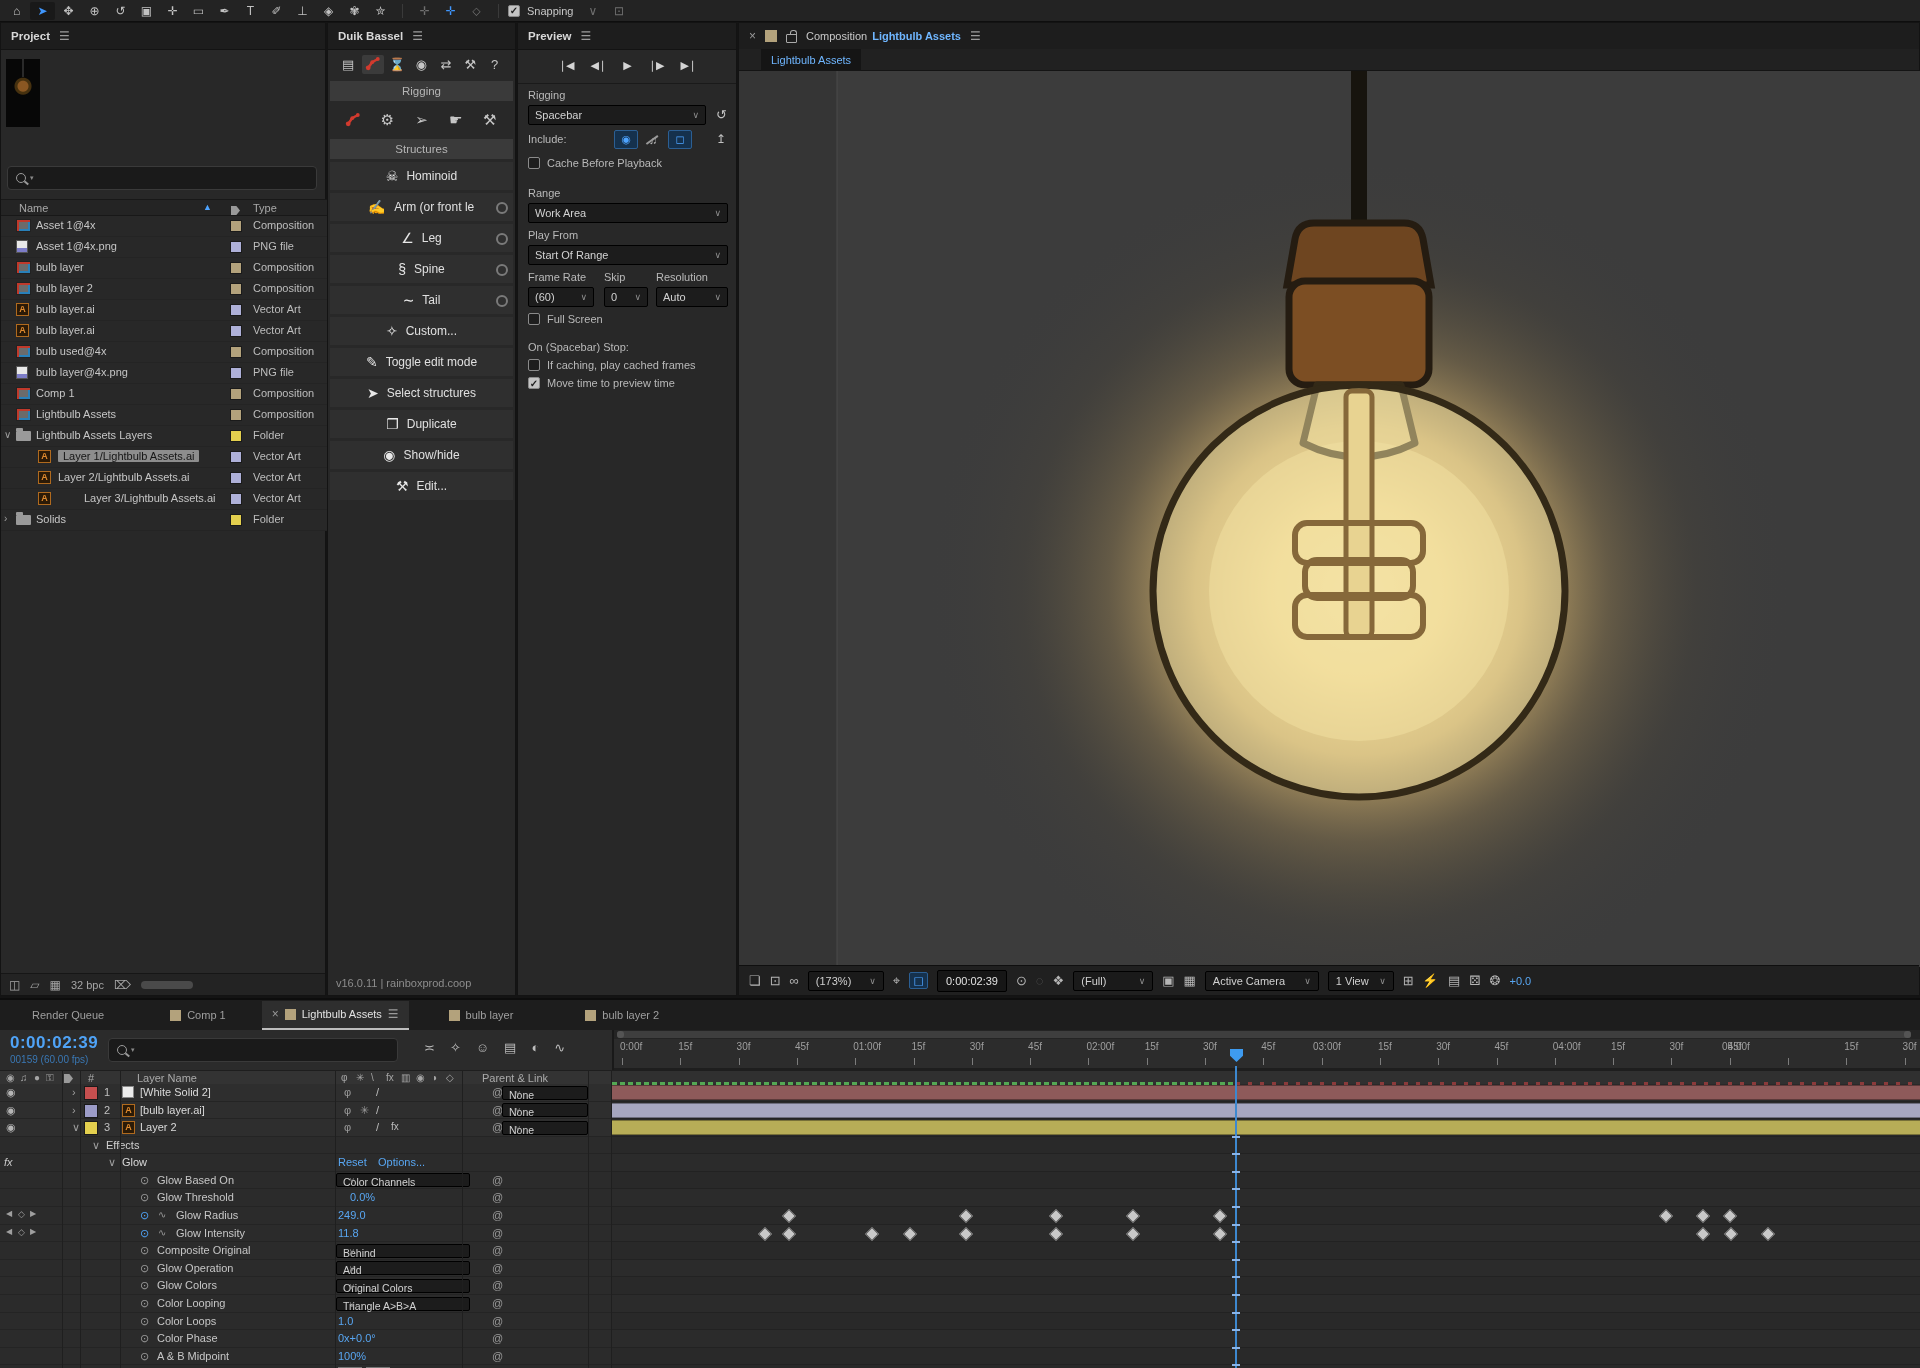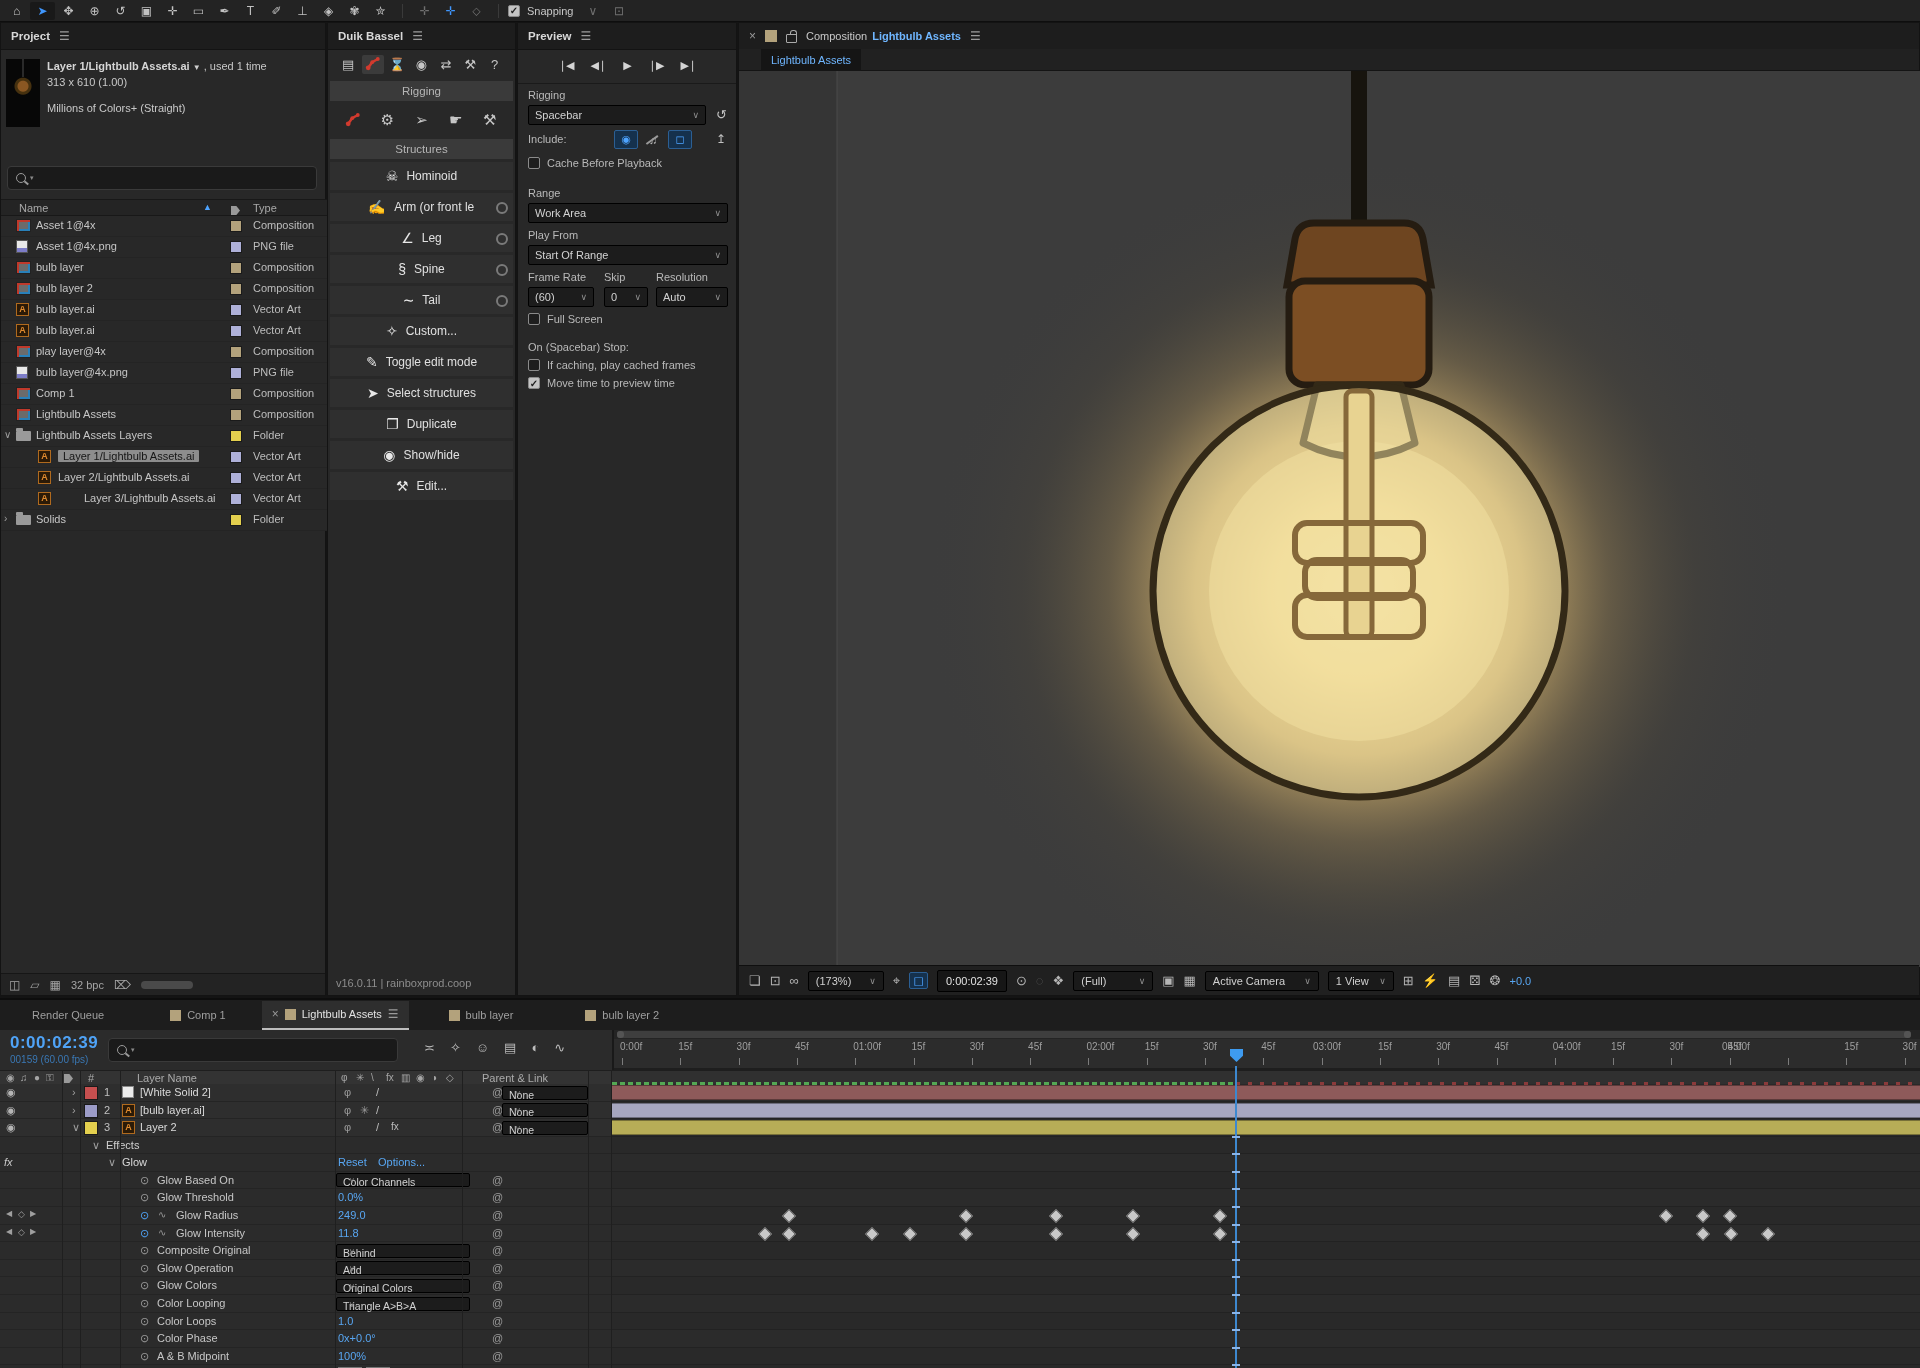--- a/index.html
+++ b/index.html
@@ -177,29 +177,20 @@
     <span class="tool dim">∨</span>
     <span class="tool dim">⊡</span>
   </div>
 
 <div class="panel" id="project">
   <div class="phead">
     <span class="ttl">Project</span>
     <span class="mi">☰</span>
   </div>
   <div class="pv-thumb"></div>
-  <div class="pv-info">
-    <div>
-      <span class="pv-name">Layer 1/Lightbulb Assets.ai</span>
-      <span class="caret">▼</span>
-      <span>, used 1 time</span>
-    </div>
-    <div>313 x 610 (1.00)</div>
-    <div style="margin-top:12px">Millions of Colors+ (Straight)</div>
-  </div>
   <div class="psearch">
     <span class="mag"></span>
     <span class="caret" style="font-size:7px;color:#8a8a8a">▾</span>
   </div>
   <div class="pcols">
     <span style="left:18px">Name</span>
     <span style="left:202px;color:#4da3ff;font-size:9px">▲</span>
     <span style="left:230px;top:4px">
         <span class="tagic"></span>
       </span>
@@ -237,21 +228,21 @@
         <span class="typ">Vector Art</span>
       </div>
       <div class="prow">
         <span class="ic ic-ai" style="left: 15px;">A</span>
         <span class="nm" style="left: 35px;">bulb layer.ai</span>
         <span class="chip" style="background: rgb(174, 176, 216);"></span>
         <span class="typ">Vector Art</span>
       </div>
       <div class="prow">
         <span class="ic ic-comp" style="left: 15px;"></span>
-        <span class="nm" style="left: 35px;">play layer@4x</span>
+        <span class="nm" style="left: 35px;">bulb used@4x</span>
         <span class="chip" style="background: rgb(179, 162, 124);"></span>
         <span class="typ">Composition</span>
       </div>
       <div class="prow">
         <span class="ic ic-png" style="left: 15px;"></span>
         <span class="nm" style="left: 35px;">bulb layer@4x.png</span>
         <span class="chip" style="background: rgb(174, 176, 216);"></span>
         <span class="typ">PNG file</span>
       </div>
       <div class="prow">
@@ -754,21 +745,21 @@
         <span class="dd" style="left: 336px; position: absolute; top: 1.5px; width: 134px; height: 14px; font-size: 10.5px;">
           <span>Color Channels</span>
           <span class="chev" style="font-size: 8px;">∨</span>
         </span>
         <span style="left: 492px; color: rgb(154, 154, 154);">@</span>
       </div>
       <div class="rrow" style="top: 171.8px;"></div>
       <div class="tlrow fx-area" style="top: 189.4px;">
         <span style="left: 140px; color: rgb(154, 154, 154); font-size: 11px;">⊙</span>
         <span style="left: 157px; color: rgb(198, 198, 198);">Glow Threshold</span>
-        <span style="left: 338px; color: rgb(88, 166, 242);">0.0%</span>
+        <span style="left: 350px; color: rgb(88, 166, 242);">0.0%</span>
         <span style="left: 492px; color: rgb(154, 154, 154);">@</span>
       </div>
       <div class="rrow" style="top: 189.4px; background: rgb(43, 43, 43);"></div>
       <div class="tlrow fx-area" style="top: 207px;">
         <span style="left: 6px; color: rgb(159, 159, 159); font-size: 8px;">◀</span>
         <span style="left: 18px; color: rgb(159, 159, 159); font-size: 9px;">◇</span>
         <span style="left: 30px; color: rgb(159, 159, 159); font-size: 8px;">▶</span>
         <span style="left: 140px; color: rgb(79, 163, 247); font-size: 11px;">⊙</span>
         <span style="left: 158px; color: rgb(154, 154, 154); font-size: 10px;">∿</span>
         <span style="left: 176px; color: rgb(198, 198, 198);">Glow Radius</span>

